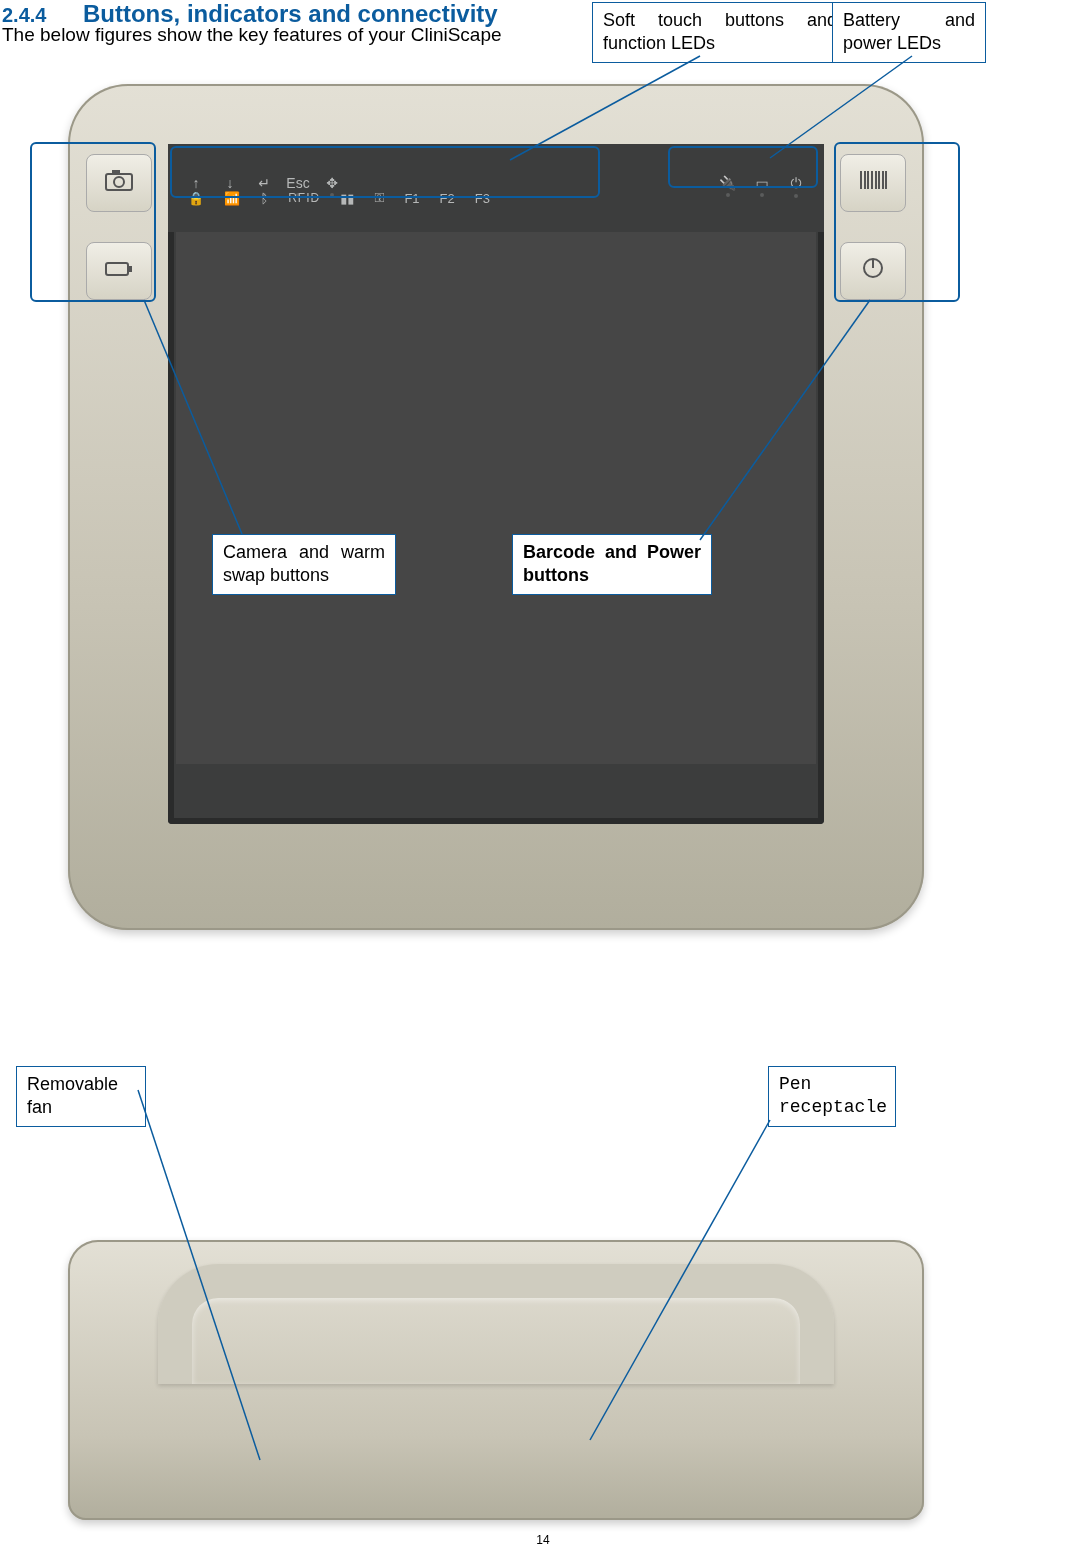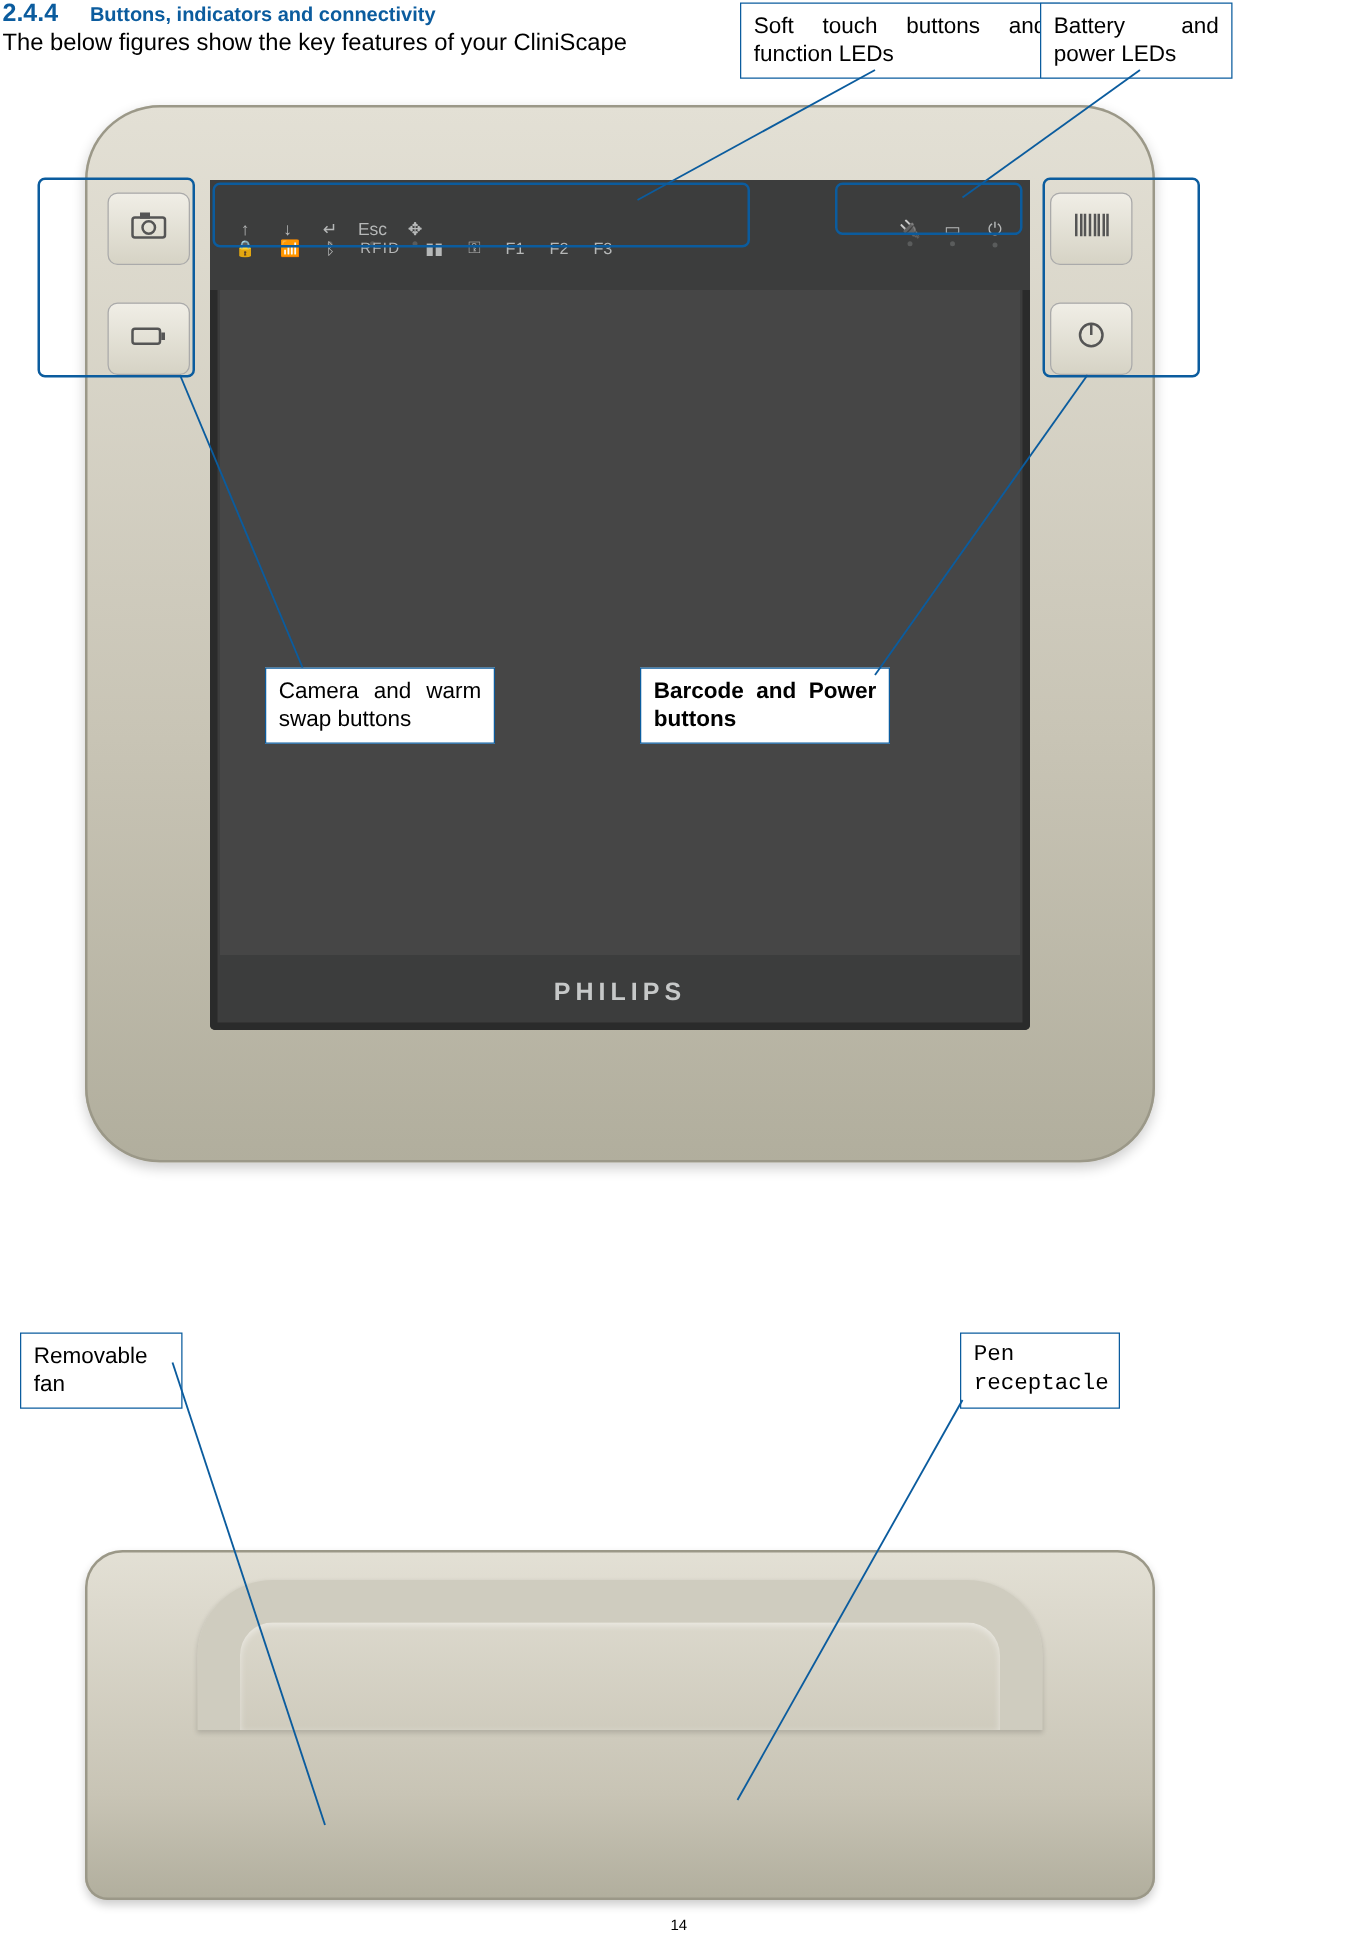--- a/index.html
+++ b/index.html
@@ -12,22 +12,22 @@
     color: #000;
   }
   .section-num {
     color: #0b5c9e;
     font-weight: bold;
     font-size: 20px;
   }
   .section-title {
     color: #0b5c9e;
     font-weight: bold;
-    font-size: 16px;
-    margin-left: 21px;
+    font-size: 24px;
+    margin-left: 32px;
   }
   .heading-row {
     position: absolute;
     top: 0px; left: 2px;
   }
   .intro {
     position: absolute;
     top: 24px; left: 2px;
     font-size: 19px;
   }
@@ -230,21 +230,20 @@
       <span>📶</span>
       <span>ᛒ</span>
       <span class="rfid">RFID</span>
       <span>▮▮</span>
       <span>⚿</span>
       <span>F1</span>
       <span>F2</span>
       <span>F3</span>
     </div>
     <div class="screen-black"></div>
-    <div class="brand">PHILIPS</div>
   </div>
 </div>
 
 <div class="highlight-box" style="top:142px;left:30px;width:126px;height:160px;"></div>
 <div class="highlight-box" style="top:146px;left:170px;width:430px;height:52px;"></div>
 <div class="highlight-box" style="top:146px;left:668px;width:150px;height:42px;"></div>
 <div class="highlight-box" style="top:142px;left:834px;width:126px;height:160px;"></div>
 
 <div class="callout" style="top:534px;left:212px;width:184px;">Camera and warm swap buttons</div>
 <div class="callout" style="top:534px;left:512px;width:200px;font-weight:bold;">Barcode and Power buttons</div>

